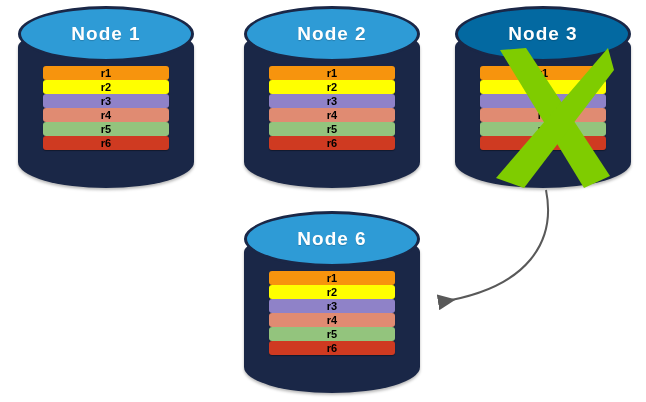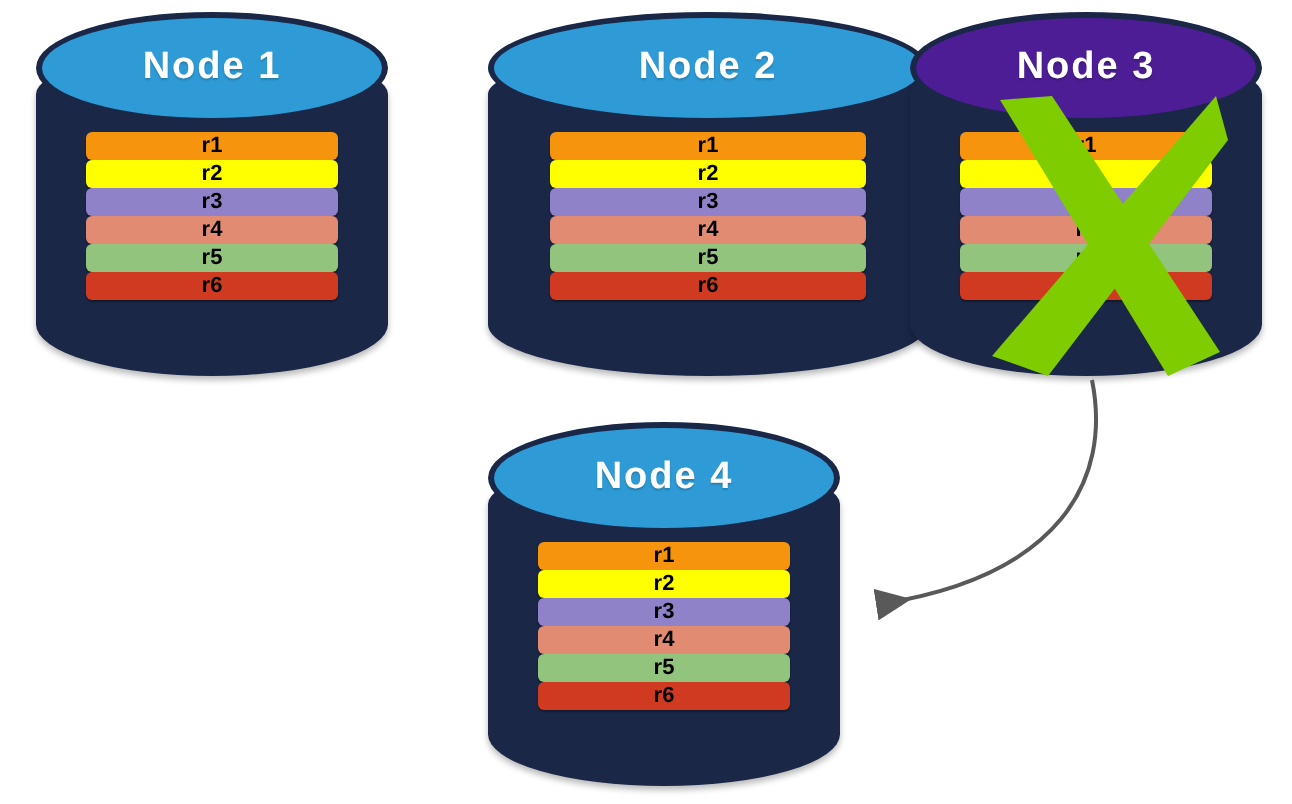--- a/index.html
+++ b/index.html
@@ -119,54 +119,54 @@
     <div class="records">
       <div class="record" style="background: rgb(247, 148, 13); color: rgb(0, 0, 0);">r1</div>
       <div class="record" style="background: rgb(255, 255, 0); color: rgb(0, 0, 0);">r2</div>
       <div class="record" style="background: rgb(143, 130, 200); color: rgb(0, 0, 0);">r3</div>
       <div class="record" style="background: rgb(224, 139, 114); color: rgb(0, 0, 0);">r4</div>
       <div class="record" style="background: rgb(147, 196, 125); color: rgb(0, 0, 0);">r5</div>
       <div class="record" style="background: rgb(207, 58, 33); color: rgb(0, 0, 0);">r6</div>
     </div>
   </div>
 
-  <div class="node" style="left:244px; top:6px; width:176px; height:182px;padding-left:44px;">
+  <div class="node" style="left:244px; top:6px; width:176px; height:182px;">
     <div class="cyl-body" style="background: rgb(26, 39, 71);"></div>
     <div class="cyl-top" style="border-color: rgb(26, 39, 71); background: rgb(46, 155, 214);">
       <span class="cyl-top-label" style="color: rgb(255, 255, 255);">Node  2</span>
     </div>
     <div class="records">
       <div class="record" style="background: rgb(247, 148, 13); color: rgb(0, 0, 0);">r1</div>
       <div class="record" style="background: rgb(255, 255, 0); color: rgb(0, 0, 0);">r2</div>
       <div class="record" style="background: rgb(143, 130, 200); color: rgb(0, 0, 0);">r3</div>
       <div class="record" style="background: rgb(224, 139, 114); color: rgb(0, 0, 0);">r4</div>
       <div class="record" style="background: rgb(147, 196, 125); color: rgb(0, 0, 0);">r5</div>
       <div class="record" style="background: rgb(207, 58, 33); color: rgb(0, 0, 0);">r6</div>
     </div>
   </div>
 
   <div class="node" style="left:455px; top:6px; width:176px; height:182px;">
     <div class="cyl-body" style="background: rgb(26, 39, 71);"></div>
-    <div class="cyl-top" style="border-color: rgb(26, 39, 71); background: #4c1d95;">
+    <div class="cyl-top" style="border-color: rgb(26, 39, 71); background: #0369a1;">
       <span class="cyl-top-label" style="color: rgb(255, 255, 255);">Node  3</span>
     </div>
     <div class="records">
       <div class="record" style="background: rgb(247, 148, 13); color: rgb(0, 0, 0);">r1</div>
       <div class="record" style="background: rgb(255, 255, 0); color: rgb(0, 0, 0);">r2</div>
       <div class="record" style="background: rgb(143, 130, 200); color: rgb(0, 0, 0);">r3</div>
       <div class="record" style="background: rgb(224, 139, 114); color: rgb(0, 0, 0);">r4</div>
       <div class="record" style="background: rgb(147, 196, 125); color: rgb(0, 0, 0);">r5</div>
       <div class="record" style="background: rgb(207, 58, 33); color: rgb(0, 0, 0);">r6</div>
     </div>
   </div>
 
   <div class="node" style="left:244px; top:211px; width:176px; height:182px;">
     <div class="cyl-body" style="background: rgb(26, 39, 71);"></div>
     <div class="cyl-top" style="border-color: rgb(26, 39, 71); background: rgb(46, 155, 214);">
-      <span class="cyl-top-label" style="color: rgb(255, 255, 255);">Node  4</span>
+      <span class="cyl-top-label" style="color: rgb(255, 255, 255);">Node  6</span>
     </div>
     <div class="records">
       <div class="record" style="background: rgb(247, 148, 13); color: rgb(0, 0, 0);">r1</div>
       <div class="record" style="background: rgb(255, 255, 0); color: rgb(0, 0, 0);">r2</div>
       <div class="record" style="background: rgb(143, 130, 200); color: rgb(0, 0, 0);">r3</div>
       <div class="record" style="background: rgb(224, 139, 114); color: rgb(0, 0, 0);">r4</div>
       <div class="record" style="background: rgb(147, 196, 125); color: rgb(0, 0, 0);">r5</div>
       <div class="record" style="background: rgb(207, 58, 33); color: rgb(0, 0, 0);">r6</div>
     </div>
   </div>

